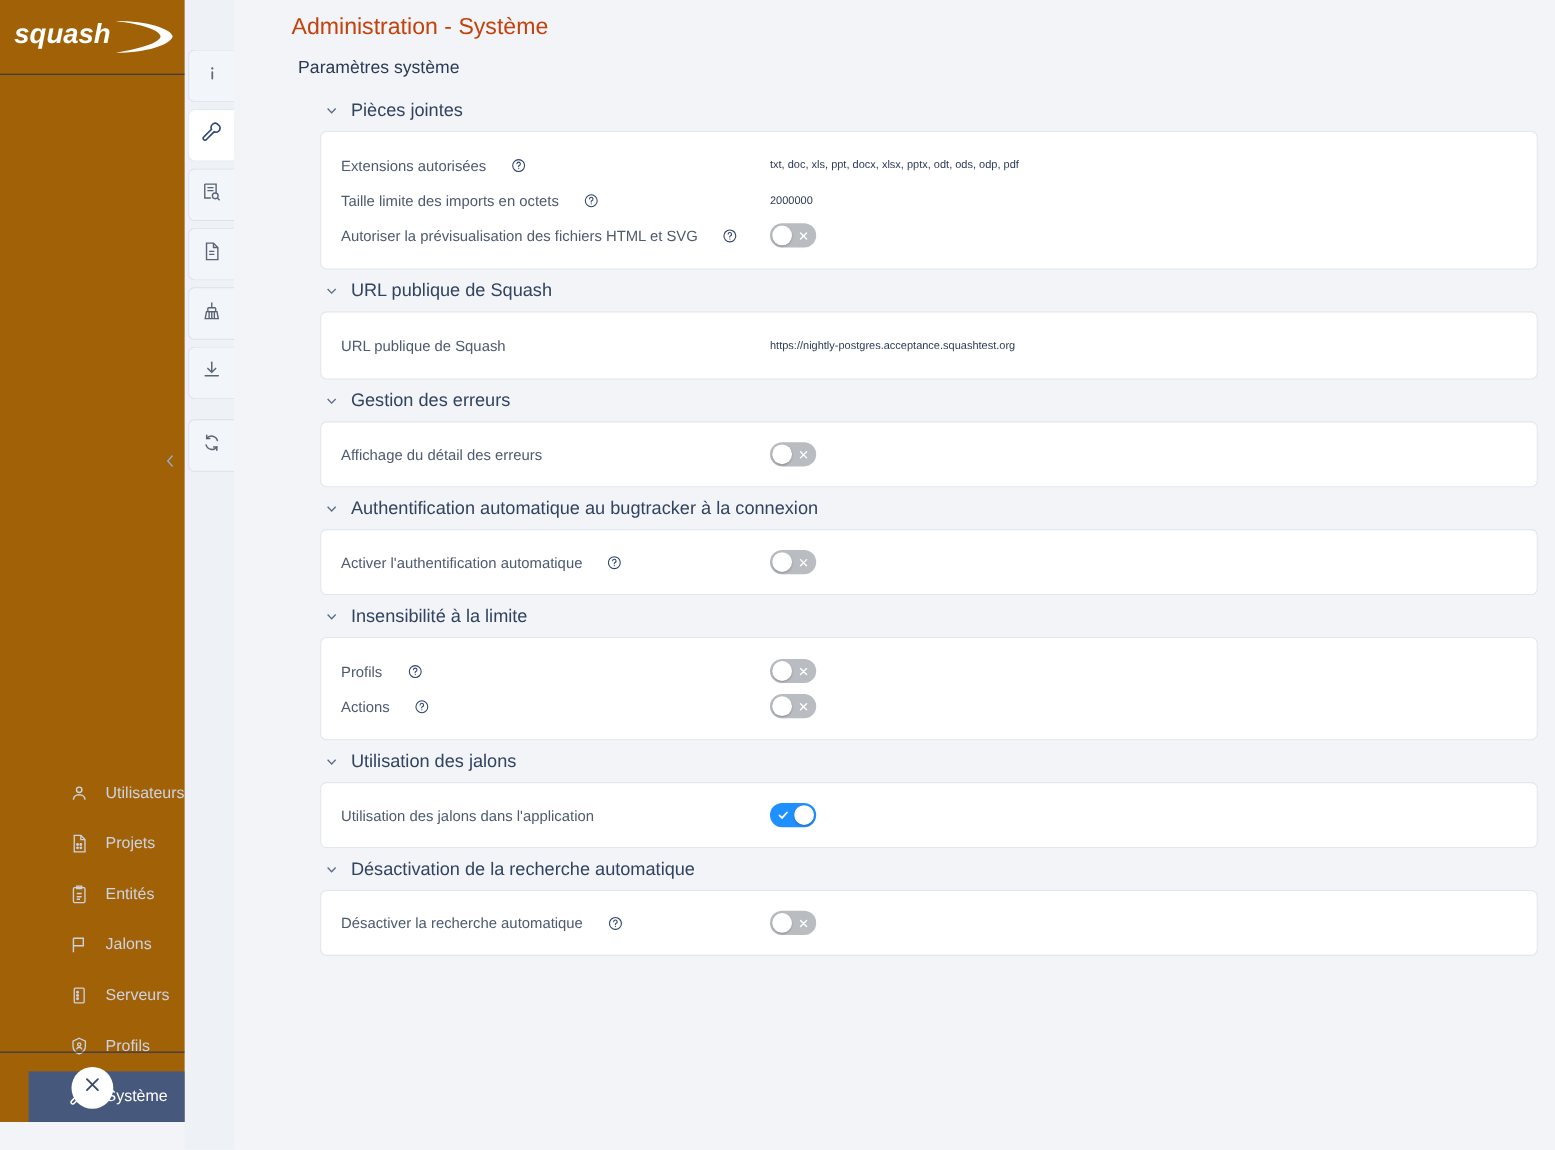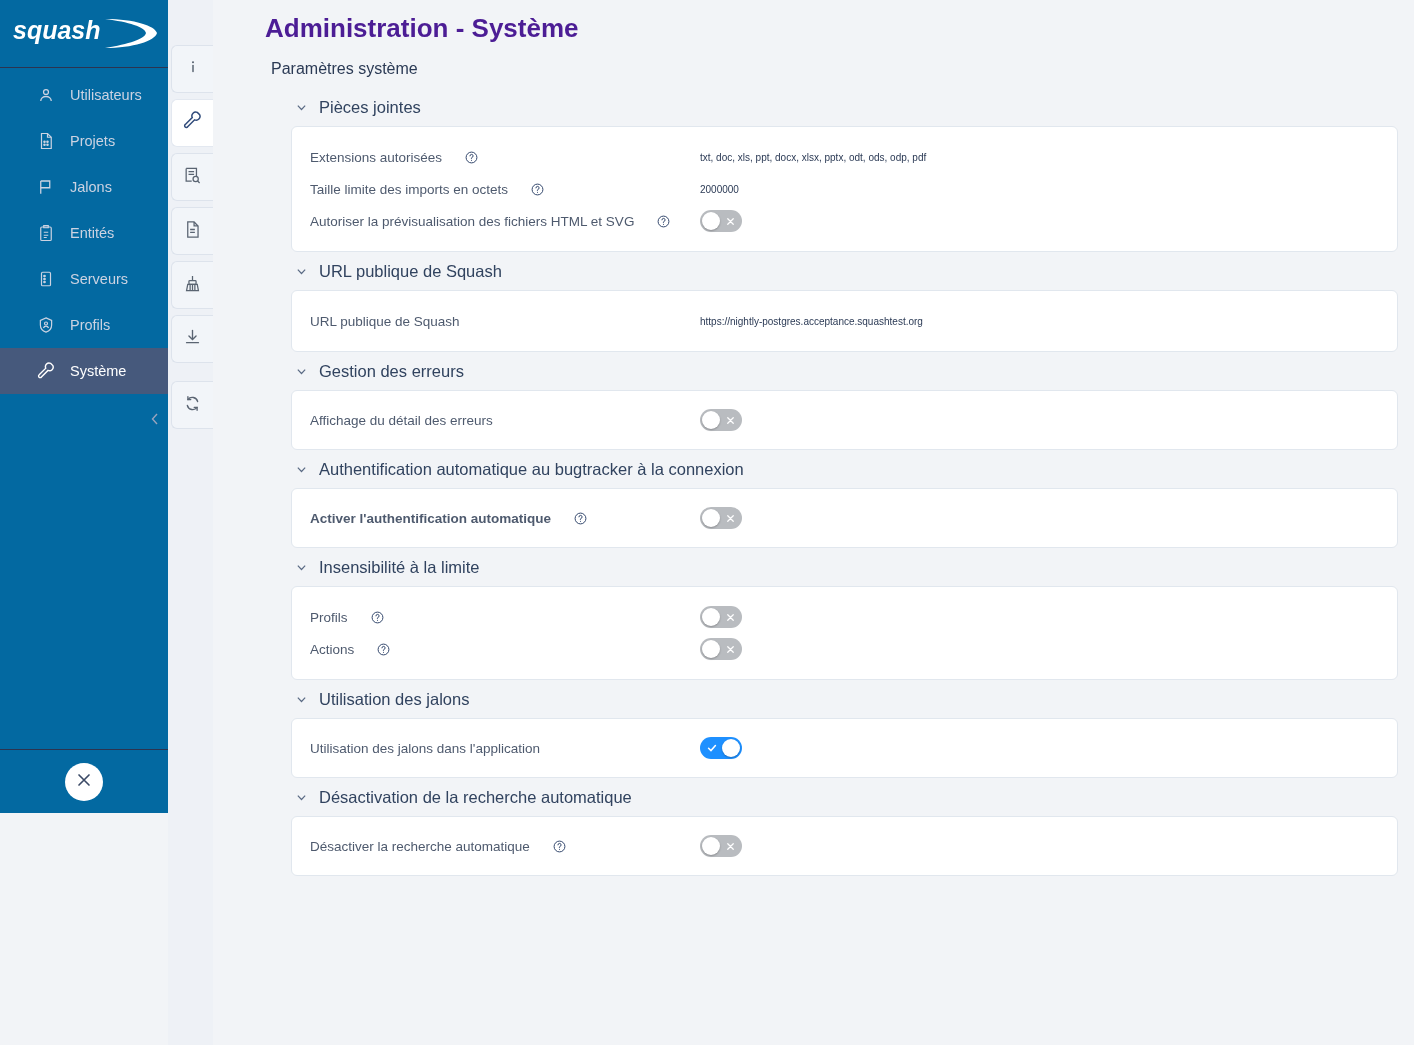--- a/index.html
+++ b/index.html
@@ -6,36 +6,36 @@
   html, body {
     width: 1414px; height: 1045px;
     font-family: "Liberation Sans", sans-serif;
     background: #f2f4f7;
     overflow: hidden;
   }
   .app { position: relative; width: 1414px; height: 1045px; display: flex; }
 
   
   .sidebar {
-    width: 168px; height: 813px;
-    background: #0369a1;
+    width: 168px; height: 1020px;
+    background: #a16207;
     flex: 0 0 168px;
     position: relative;
-    display: flex; flex-direction: column;
+    display: flex; flex-direction: column; justify-content: space-between;
   }
   .logo-wrap {
     height: 68px; display: flex; align-items: center; justify-content: center;
     border-bottom: 1px solid #2c3450;
   }
   .logo-svg { display: block; }
   .nav { padding-top: 4px; }
   .nav-item {
     height: 46px; display: flex; align-items: center;
     padding-left: 36px; gap: 14px; cursor: pointer;
-    color: #ccd3e2; font-size: 14.5px;
+    color: #ccd3e2; font-size: 14.5px; margin-left: 26px;
   }
   .nav-item.active { background: #46597c; color: #ffffff; }
   .nav-item .ic { width: 20px; height: 20px; display: flex; align-items: center; justify-content: center; }
   .nav-item .ic svg { display: block; }
   .collapse-btn {
     position: absolute; left: 146px; top: 410px;
     width: 18px; height: 22px; display: flex; align-items: center; justify-content: center;
     cursor: pointer;
   }
   .sidebar-bottom {
@@ -66,21 +66,21 @@
   }
   .rail-tab.active { background: #ffffff; border-color: #e3e8f0; }
   .rail-gap { height: 12px; }
 
   
   .main {
     flex: 1 1 auto; height: 1045px; background: #f2f4f7;
     overflow: hidden; position: relative;
   }
   .page-title {
-    font-size: 26px; color: #4c1d95; font-weight: 700;
+    font-size: 21px; color: #c2410c; font-weight: 400;
     padding: 13px 0 0 52px;
   }
   .page-sub {
     font-size: 16px; color: #2b3a55; font-weight: 400;
     padding: 16px 0 0 58px;
   }
   .sections { padding: 10px 16px 0 58px; }
   .section { margin-bottom: 0; padding-left: 20px; }
   .section-head {
     display: flex; align-items: center; gap: 12px;
@@ -153,36 +153,36 @@
               <circle cx="10" cy="13" r=".9" fill="currentColor"></circle>
               <circle cx="14" cy="13" r=".9" fill="currentColor"></circle>
               <circle cx="10" cy="17" r=".9" fill="currentColor"></circle>
               <circle cx="14" cy="17" r=".9" fill="currentColor"></circle>
             </svg>
         </span>
         <span>Projets</span>
       </div>
       <div class="nav-item">
         <span class="ic">
-          <svg width="18" height="18" viewBox="0 0 24 24" fill="none" stroke="currentColor" stroke-width="1.7">
-              <path d="M5 21V4"></path>
-              <path d="M5 4h12v9H5"></path>
-            </svg>
-        </span>
-        <span>Jalons</span>
-      </div>
-      <div class="nav-item">
-        <span class="ic">
           <svg width="18" height="18" viewBox="0 0 24 24" fill="none" stroke="currentColor" stroke-width="1.6">
               <rect x="5" y="4" width="14" height="18" rx="1.5"></rect>
               <path d="M9 2h6v3H9z"></path>
               <path d="M9 11h6M9 15h6M9 18h4"></path>
             </svg>
         </span>
         <span>Entités</span>
+      </div>
+      <div class="nav-item">
+        <span class="ic">
+          <svg width="18" height="18" viewBox="0 0 24 24" fill="none" stroke="currentColor" stroke-width="1.7">
+              <path d="M5 21V4"></path>
+              <path d="M5 4h12v9H5"></path>
+            </svg>
+        </span>
+        <span>Jalons</span>
       </div>
       <div class="nav-item">
         <span class="ic">
           <svg width="18" height="18" viewBox="0 0 24 24" fill="none" stroke="currentColor" stroke-width="1.6">
               <rect x="6" y="3" width="12" height="18" rx="1.5"></rect>
               <circle cx="10" cy="8" r="1" fill="currentColor"></circle>
               <circle cx="10" cy="12" r="1" fill="currentColor"></circle>
               <circle cx="10" cy="16" r="1" fill="currentColor"></circle>
             </svg>
         </span>
@@ -403,21 +403,21 @@
         <div class="section">
           <div class="section-head">
             <span class="chev">
               <svg width="11" height="11" viewBox="0 0 12 12" fill="none" stroke="#5b6b85" stroke-width="1.3">
                 <path d="M2 4 6 8.2 10 4"></path>
               </svg>
             </span>
             <span class="section-title">Authentification automatique au bugtracker à la connexion</span>
           </div>
           <div class="panel">
-            <div class="row" style="min-height: 30px; font-weight: bold;">
+            <div class="row" style="min-height: 30px;">
               <div class="row-label">
                 <span>Activer l'authentification automatique</span>
                 <span class="help">
                   <svg width="15" height="15" viewBox="0 0 20 20" fill="none" stroke="#2e4369" stroke-width="1.3">
                     <circle cx="10" cy="10" r="7.2"></circle>
                     <path d="M7.9 7.8a2.1 2.1 0 1 1 2.6 2.2c-.5.2-.6.6-.6 1v.4" stroke-linecap="round"></path>
                     <circle cx="10" cy="13.7" r=".75" fill="#2e4369" stroke="none"></circle>
                   </svg>
                 </span>
               </div>

